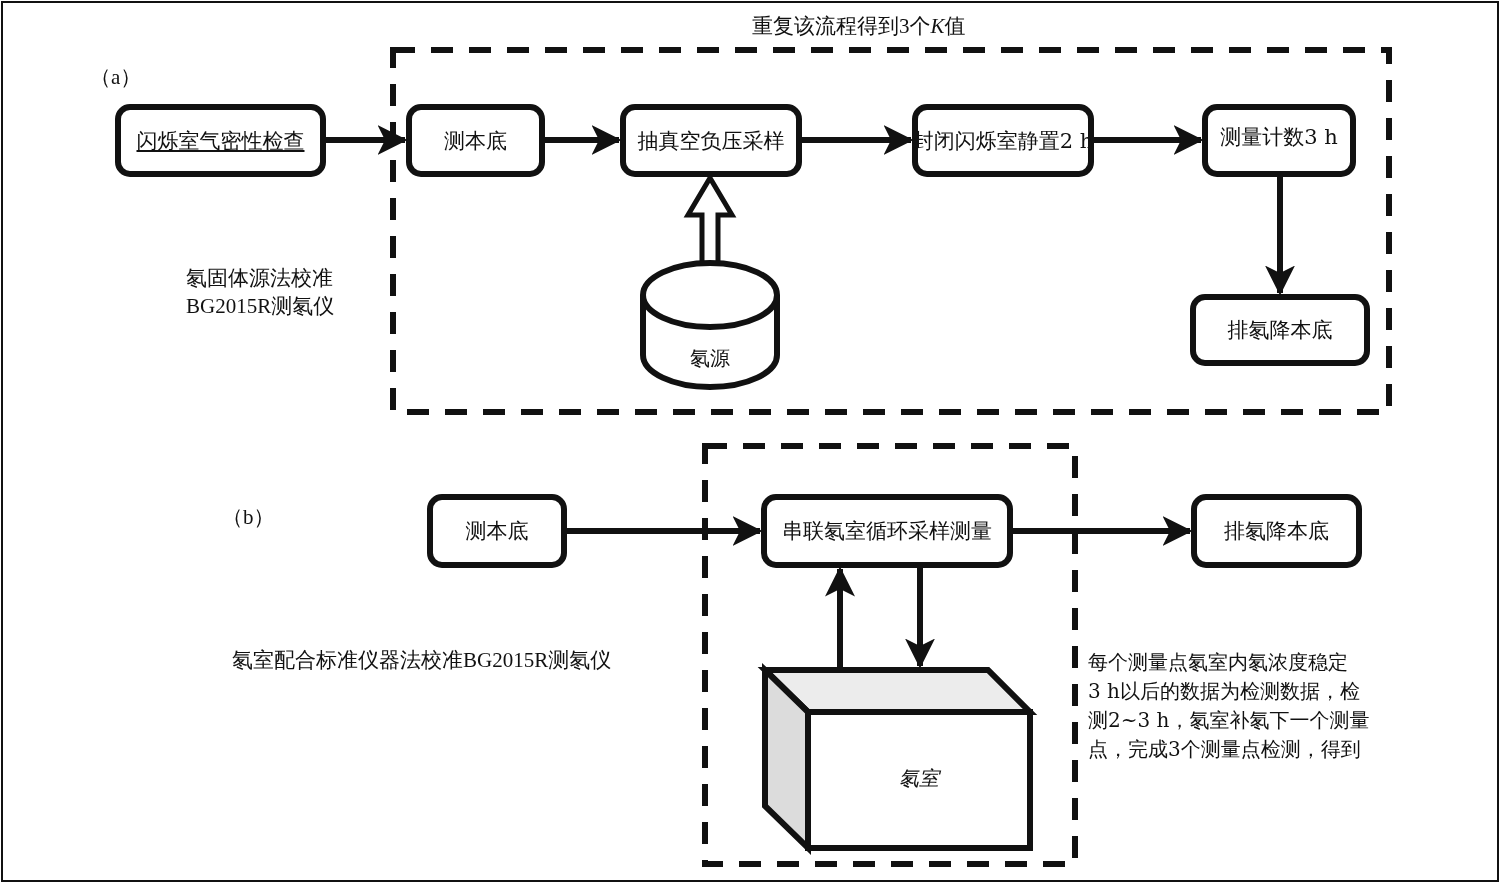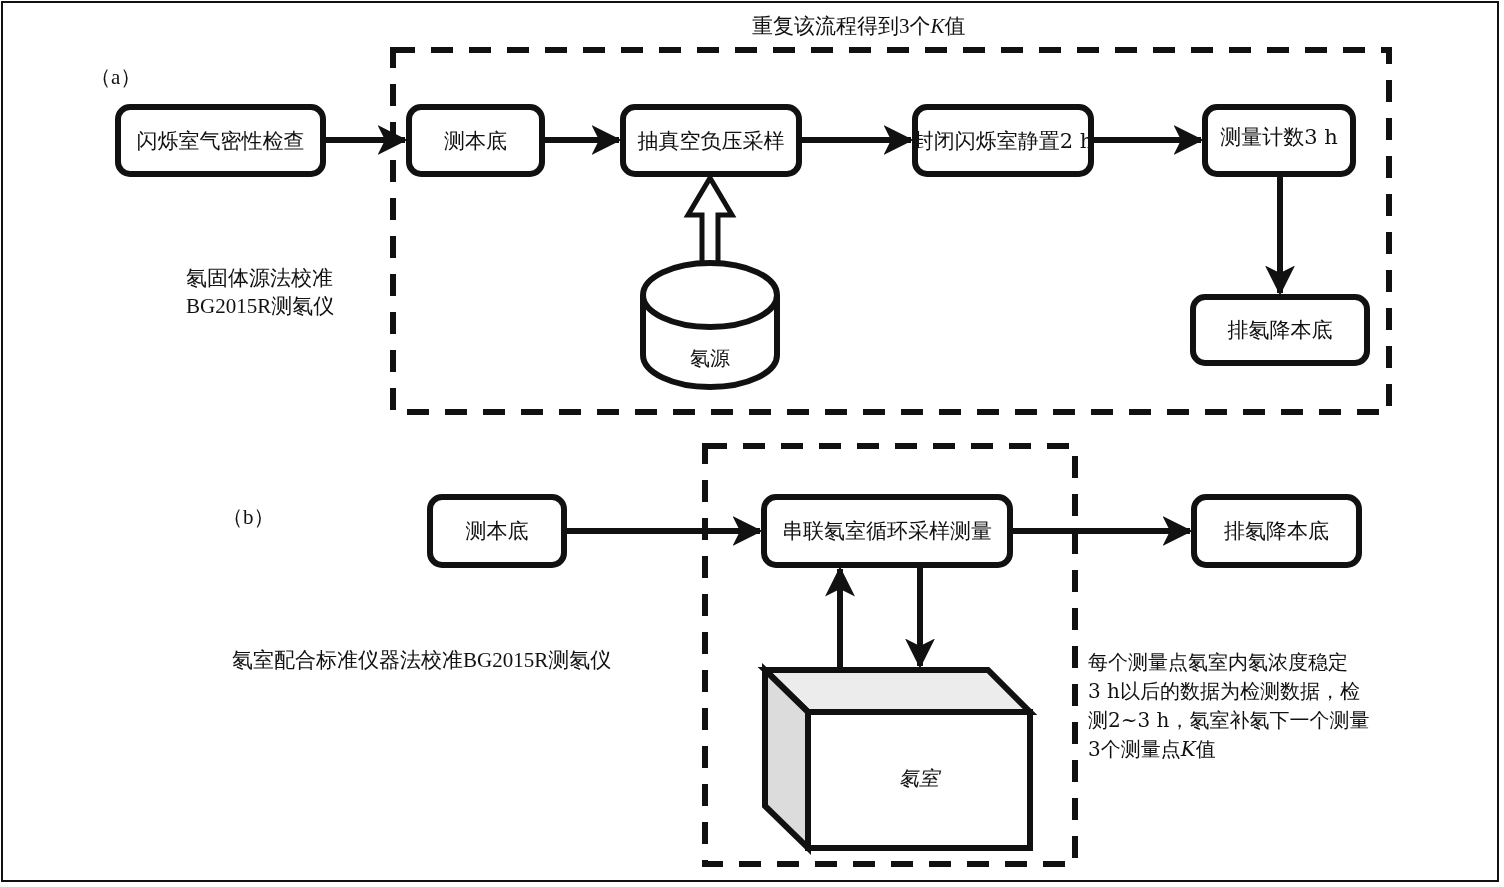--- a/index.html
+++ b/index.html
@@ -64,21 +64,21 @@
     <polygon points="765,670 808,712 808,848 765,806" fill="#dcdcdc" stroke="#111" stroke-width="6" stroke-linejoin="miter"></polygon>
     <rect x="808" y="712" width="222" height="136" fill="#fff" stroke="#111" stroke-width="6"></rect>
   </g>
 </svg>
 
 <div class="txt" style="left:90px; top:64px;">（a）</div>
 <div class="txt" style="left:752px; top:13px;"><span>重复该流程得到3个</span><i class="k">K</i><span>值</span></div>
 <div class="txt" style="left:186px; top:265px;">氡固体源法校准</div>
 <div class="txt" style="left:186px; top:293px;">BG2015R测氡仪</div>
 
-<div class="box-label" style="left:118px; top:107px; width:205px; height:67px;">闪烁室气密性检查</div>
+<div class="box-label" style="left:118px; top:107px; width:205px; height:67px;text-decoration:underline;">闪烁室气密性检查</div>
 <div class="box-label" style="left:409px; top:107px; width:133px; height:67px;">测本底</div>
 <div class="box-label" style="left:623px; top:107px; width:176px; height:67px;">抽真空负压采样</div>
 <div class="box-label" style="left:915px; top:107px; width:176px; height:67px; flex-direction:row;">
   <span>封闭闪烁室静置</span>
   <span>2 h</span>
 </div>
 <div class="box-label" style="left:1205px; top:107px; width:148px; height:60px;">测量计数3 h</div>
 <div class="box-label" style="left:1193px; top:297px; width:174px; height:66px;">排氡降本底</div>
 <div class="box-label" style="left:643px; top:335px; width:134px; height:46px; font-size:20px;">氡源</div>
 
@@ -87,14 +87,14 @@
 
 <div class="box-label" style="left:430px; top:497px; width:134px; height:68px;">测本底</div>
 <div class="box-label" style="left:764px; top:497px; width:246px; height:68px;text-align:center;">串联氡室循环采样测量</div>
 <div class="box-label" style="left:1194px; top:497px; width:165px; height:68px;">排氡降本底</div>
 <div class="box-label" style="left:808px; top:745px; width:222px; height:66px; font-size:20px;font-style:italic;">氡室</div>
 
 <div class="note" style="left:1088px; top:648px;">
   <div>每个测量点氡室内氡浓度稳定</div>
   <div>3 h以后的数据为检测数据，检</div>
   <div>测2~3 h，氡室补氡下一个测量</div>
-  <div><span>3个测量点</span><i class="k">K</i><span>值</span></div>
+  <div>点，完成3个测量点检测，得到</div>
 </div>
 
 </body></html>

